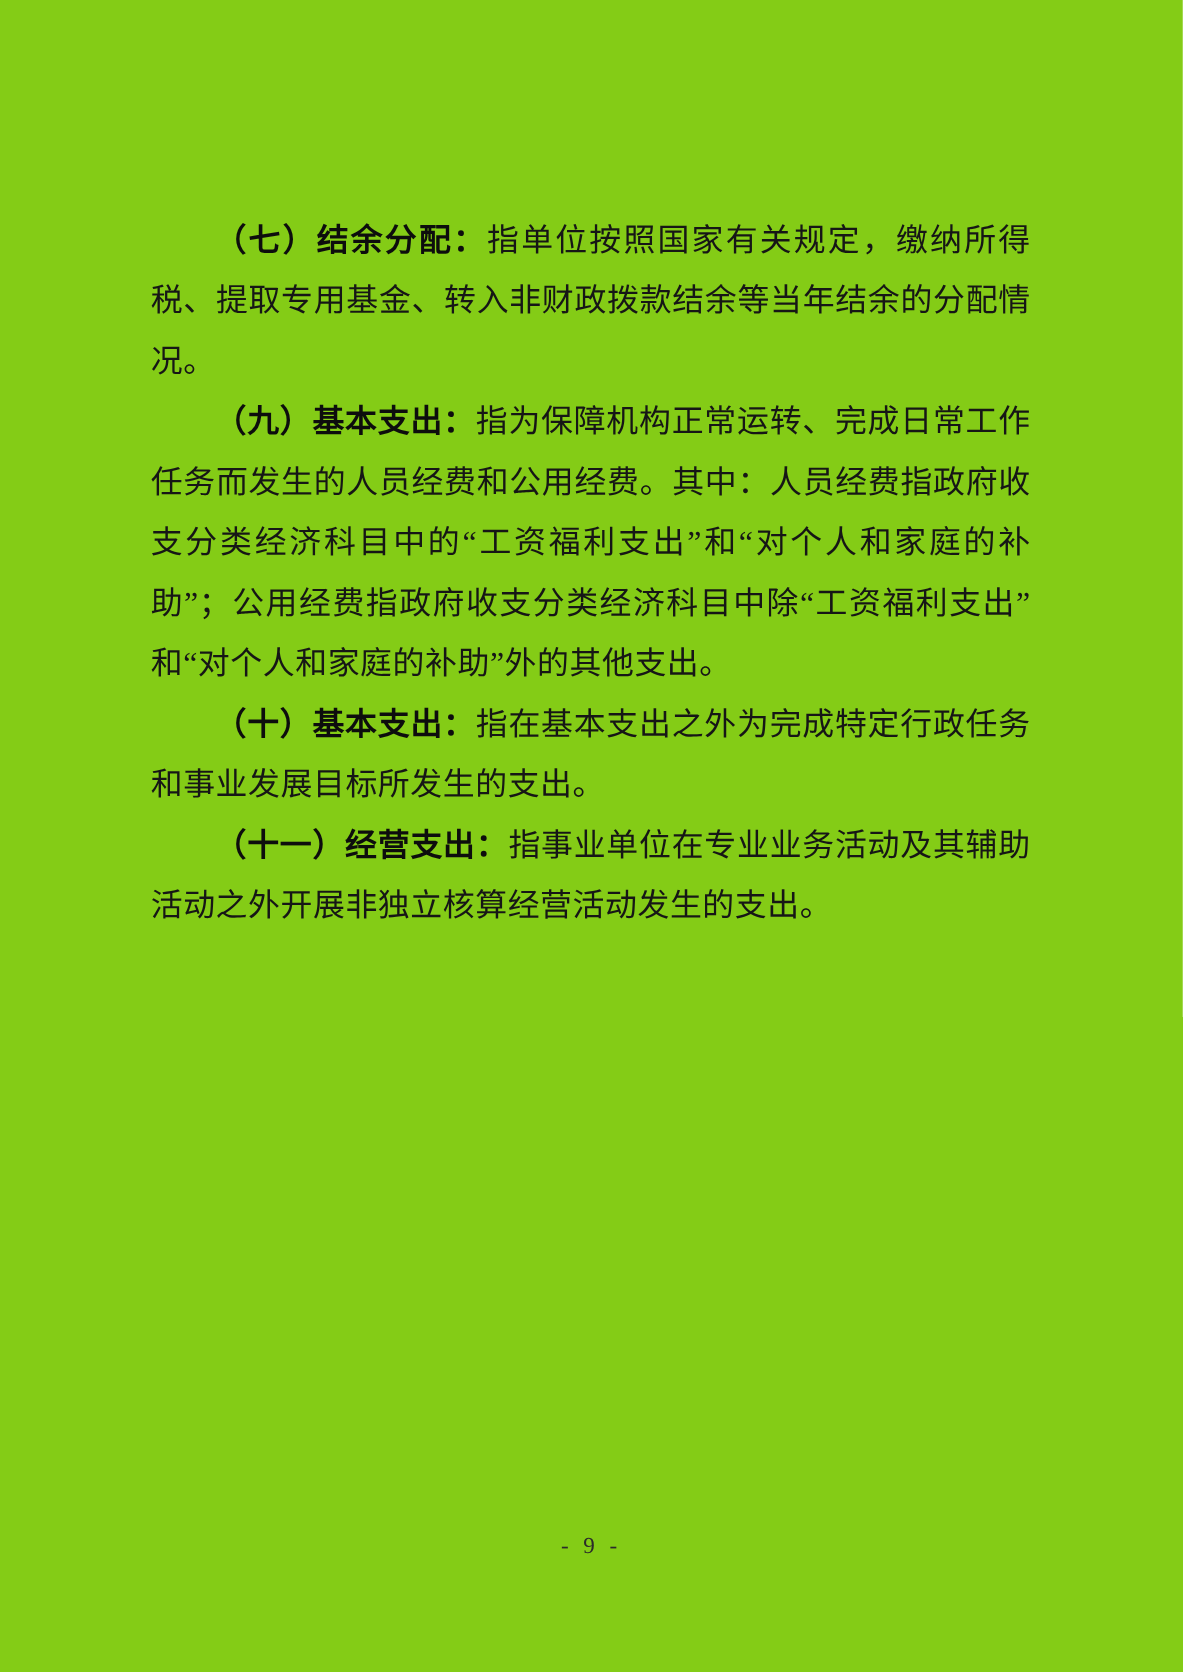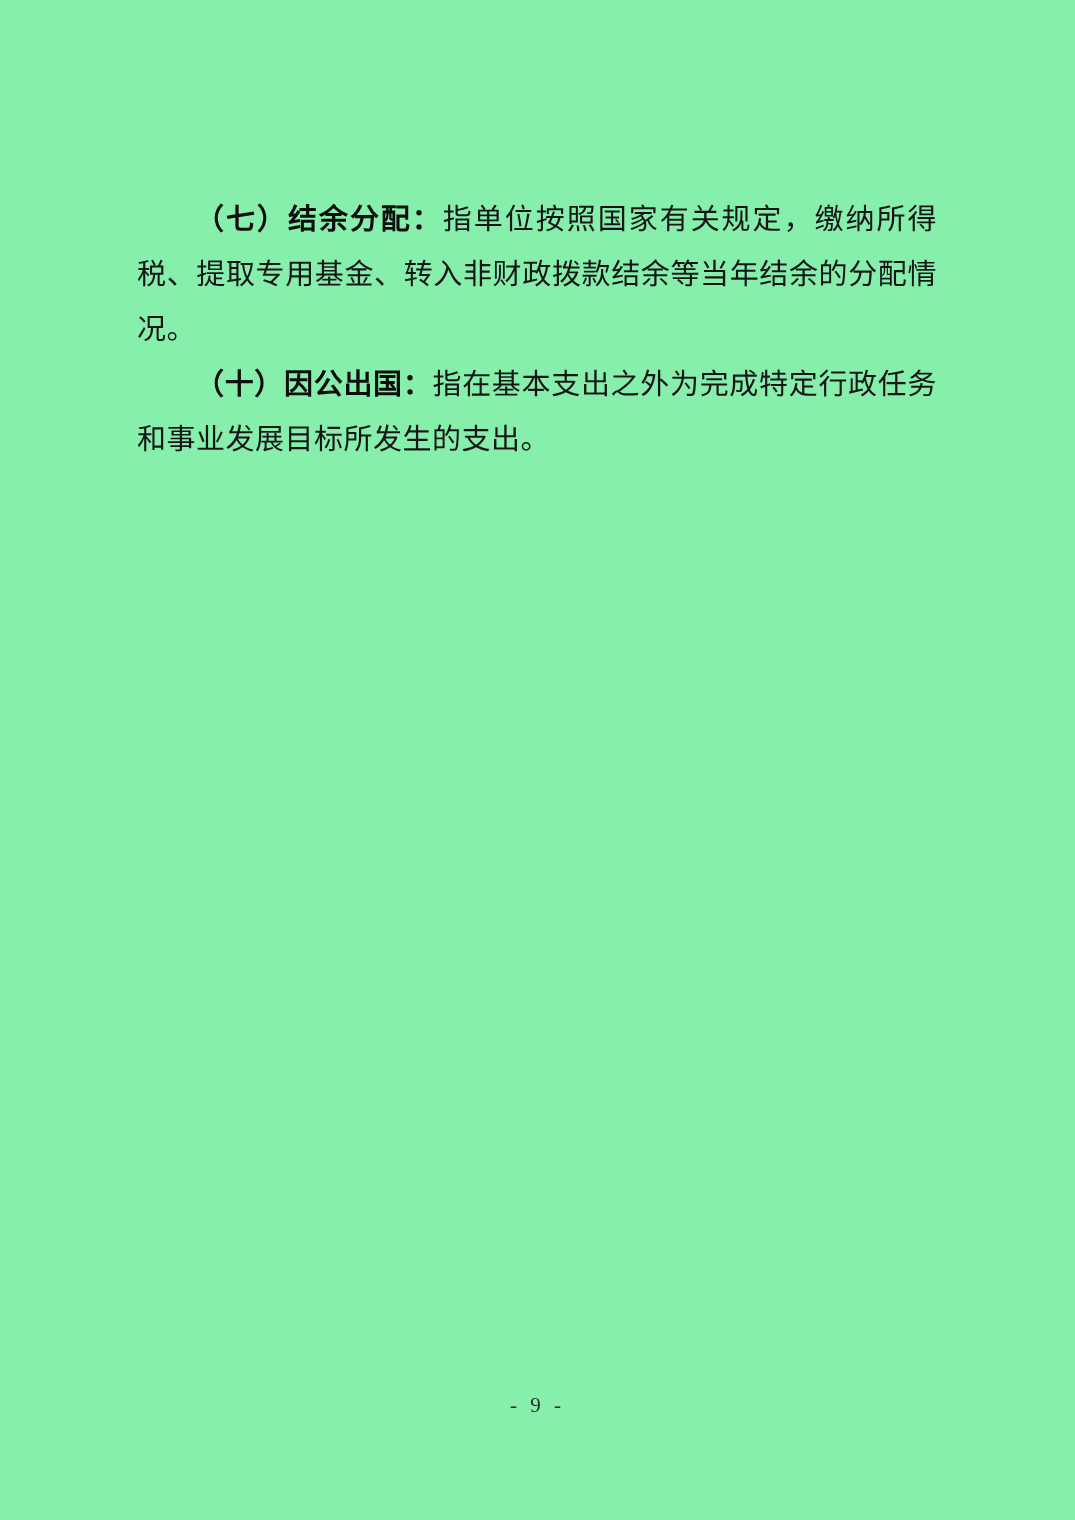--- a/index.html
+++ b/index.html
@@ -12,21 +12,21 @@
     height: 1520px;
     position: relative;
     background: #ffffff;
     color: #161616;
     font-family: "Liberation Serif", "DejaVu Serif", serif;
     overflow: hidden;
   }
   .page {
     position: absolute;
     inset: 0;
-    background: #86efac;
+    background: #84cc16;
   }
   .content {
     position: absolute;
     left: 137px;
     top: 192px;
     width: 800px;
   }
   .para {
     margin: 0;
     font-size: 29px;
@@ -58,23 +58,25 @@
 </head>
 <body>
 
 <div class="page">
 
   <main class="content">
 
     <p class="para"><span class="term">（七）结余分配：</span><span>指单位按照国家有关规定，缴纳所得税、提取专用基金、转入非财政拨款结余等当年结余的分配情况。</span></p>
 
 
+    <p class="para"><span class="term">（九）基本支出：</span><span>指为保障机构正常运转、完成日常工作任务而发生的人员经费和公用经费。其中：人员经费指政府收支分类经济科目中的“工资福利支出”和“对个人和家庭的补助”；公用经费指政府收支分类经济科目中除“工资福利支出”和“对个人和家庭的补助”外的其他支出。</span></p>
 
-    <p class="para"><span class="term">（十）因公出国：</span><span>指在基本支出之外为完成特定行政任务和事业发展目标所发生的支出。</span></p>
+    <p class="para"><span class="term">（十）基本支出：</span><span>指在基本支出之外为完成特定行政任务和事业发展目标所发生的支出。</span></p>
 
+    <p class="para"><span class="term">（十一）经营支出：</span><span>指事业单位在专业业务活动及其辅助活动之外开展非独立核算经营活动发生的支出。</span></p>
 
 
   </main>
 
   <footer class="page-footer">
     <span class="page-number">- 9 -</span>
   </footer>
 
 </div>
 

